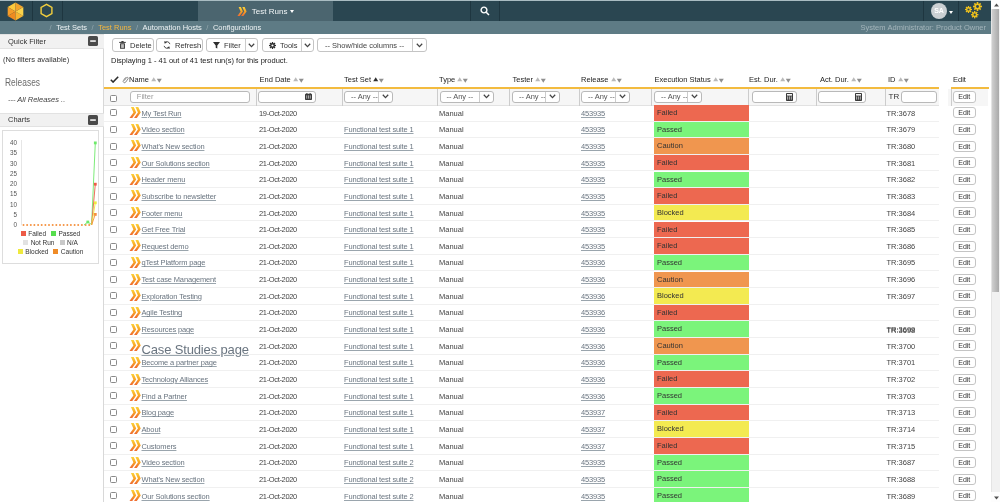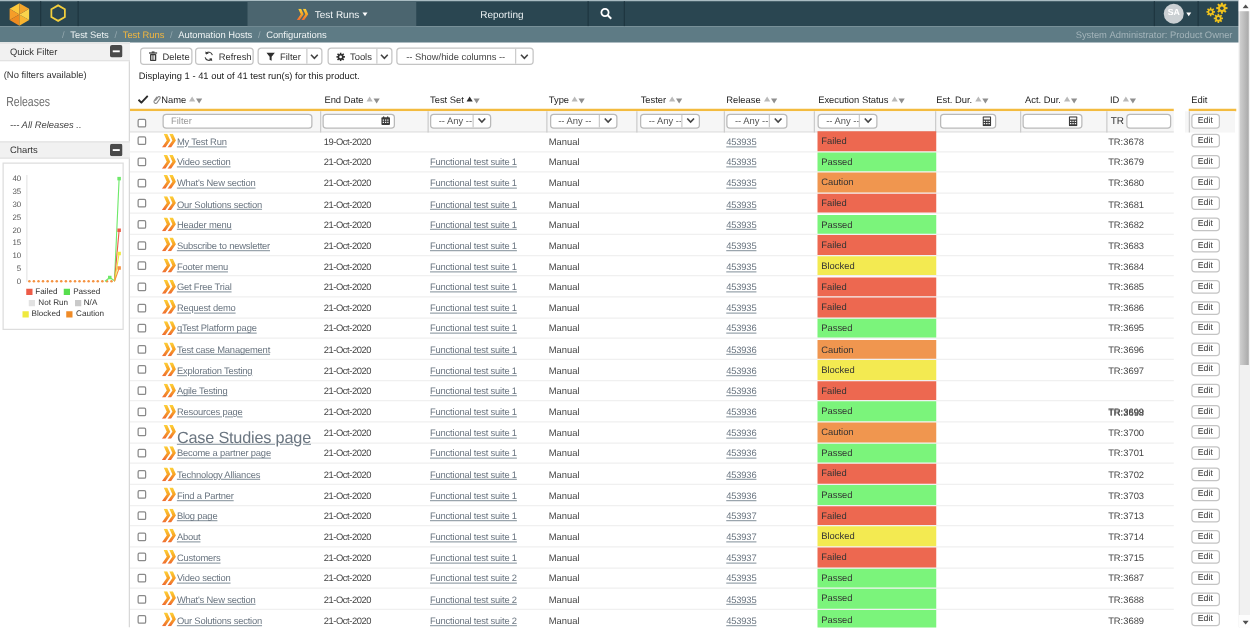--- a/index.html
+++ b/index.html
@@ -42,21 +42,20 @@
         <linearGradient id="gc1" x1="0" y1="0" x2="0" y2="1">
           <stop offset="0" stop-color="#fdd23a"></stop>
           <stop offset="0.45" stop-color="#f9a825"></stop>
           <stop offset="1" stop-color="#ef6a31"></stop>
         </linearGradient>
         <g transform="scale(1.000)">
           <path d="M1.6,0 L3.9,0 L5.9,4.4 L2.7,9 L0.4,9 L3.6,4.4 Z" fill="url(#gc1)"></path>
           <path d="M5.3,0 L7.6,0 L9.6,4.4 L6.4,9 L4.1,9 L7.3,4.4 Z" fill="url(#gc1)"></path>
         </g>
       </svg>&nbsp;&nbsp;Test&nbsp;Runs&nbsp;<span style="display:inline-block;width:0;height:0;border-left:2.5px solid transparent;border-right:2.5px solid transparent;border-top:3.5px solid #fff;"></span></div>
-<div class="a" style="left:333px;top:1px;width:137px;height:20px;display:flex;align-items:center;justify-content:center;color:#e9eff1;font-size:8px;">Reporting</div>
 <div class="a" style="left:470px;top:1px;width:29px;height:20px;display:flex;align-items:center;justify-content:center;">
       <svg style="" width="10" height="10" viewBox="0 0 10 10">
         <circle cx="4" cy="4" r="2.9" fill="none" stroke="#fff" stroke-width="1.4"></circle>
         <line x1="6.2" y1="6.2" x2="9" y2="9" stroke="#fff" stroke-width="1.5"></line>
       </svg>
     </div>
 <div class="a" style="left:931px;top:2.5px;width:16px;height:16px;border-radius:50%;background:#cbd0d3;color:#fff;font-size:7px;font-weight:bold;display:flex;align-items:center;justify-content:center;">SA</div>
 <div class="a" style="left:949px;top:9px;line-height:0;"><span style="display:inline-block;width:0;height:0;border-left:2.5px solid transparent;border-right:2.5px solid transparent;border-top:3.5px solid #fff;"></span></div>
 <div class="a" style="left:965px;top:2px;">
       <svg style="" width="18" height="17" viewBox="0 0 18 17">

